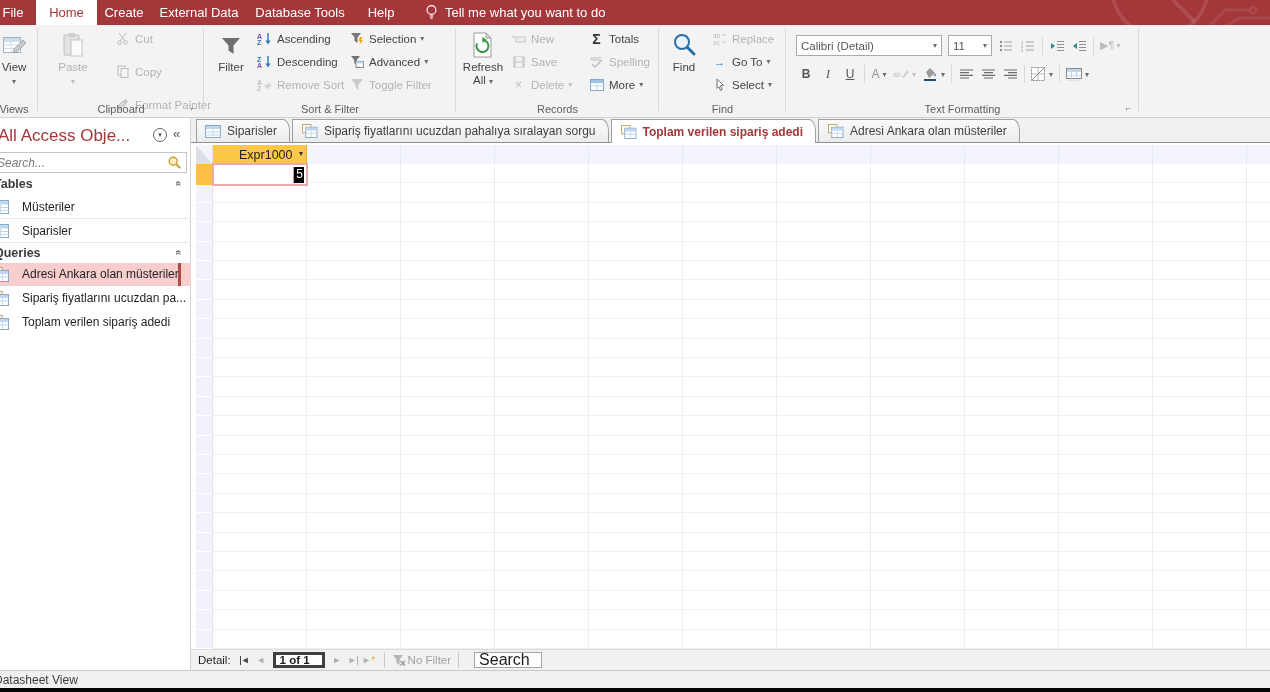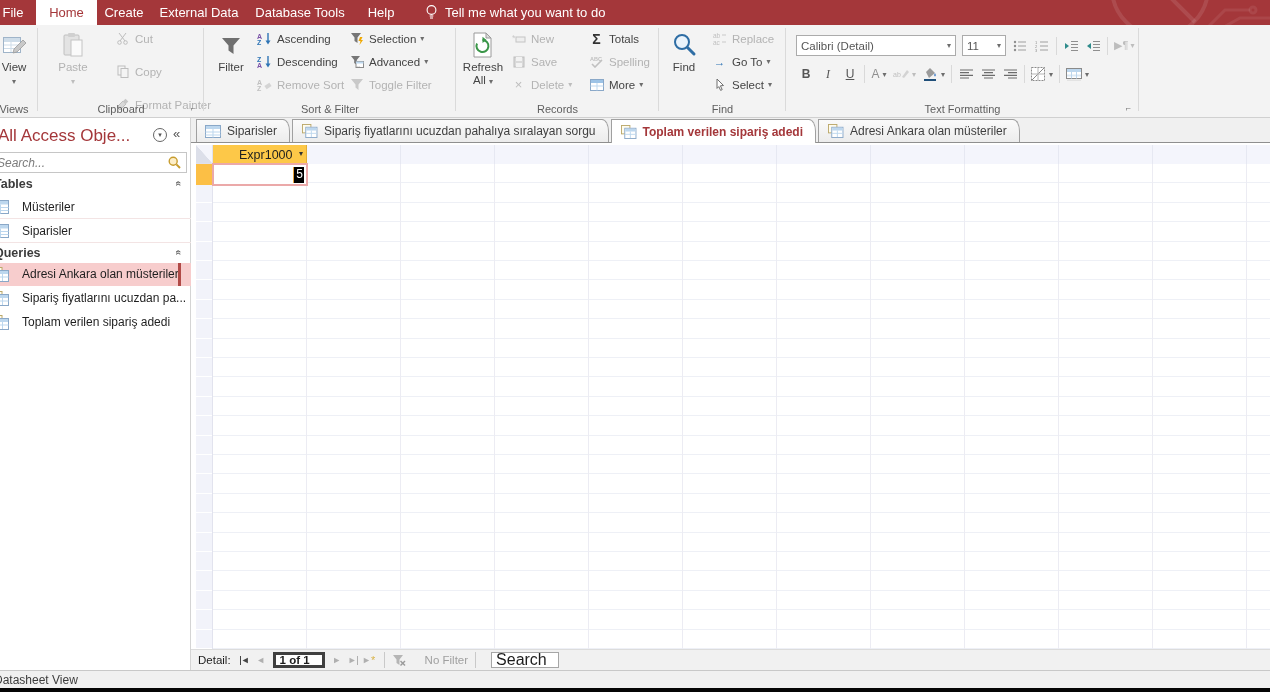--- a/index.html
+++ b/index.html
@@ -88,21 +88,21 @@
   .cellsel { background:#000; color:#fff; font-size:12px; line-height:15px; height:16px; padding:0 1px 0 2px; margin-right:2px; border-left:1px solid #e8a33d; }
 
   
   .recbar { position:absolute; left:201px; right:0; top:649px; height:21px; background:#f1f1f1; border-top:1px solid #dcdcdc; display:flex; align-items:center; font-size:11.5px; color:#1c1c1c; }
   .recbar .lbl { margin-left:7px; }
   .navb { display:flex; align-items:center; justify-content:center; width:16px; height:15px; font-size:9px; color:#444; }
   .navb.gray { color:#b0b0b0; }
   .bar1 { display:inline-block; width:1px; height:9px; background:currentColor; }
   .posbox { width:52px; height:16px; background:#fff; border:3px solid #404040; font-size:11.5px; font-weight:bold; display:flex; align-items:center; padding-left:4px; margin:0 4px; }
   .vsep2 { width:1px; height:16px; background:#c9c9c9; margin:0 7px; }
-  .nofilter { display:flex; align-items:center; gap:19px; color:#a0a0a0; }
+  .nofilter { display:flex; align-items:center; gap:2px; color:#a0a0a0; }
   .searchbox { width:68px; height:16px; background:#fff; border:1px solid #a6a6a6; font-size:16px; color:#1c1c1c; display:flex; align-items:center; padding-left:4px; margin-left:8px; }
 
   
   .statusbar { position:absolute; left:0; right:0; top:670px; height:18px; background:#f0f0f0; border-top:1px solid #c8c8c8; font-size:12px; color:#3c3c3c; display:flex; align-items:center; }
   .statusbar span { margin-left:4px; white-space:nowrap; }
   .blackstrip { position:absolute; left:0; right:0; top:688px; height:4px; background:#050505; }
 
   .launch-ic { color:#767676; font-size:9px; }
   svg { display:block; }
 </style>
@@ -396,21 +396,21 @@
               <span>Select</span>
               <span class="car">▾</span>
         </div>
       </div>
       <div class="glabel">Find</div>
       <div class="gdiv"></div>
     </div>
 
     <div class="rgroup" style="left:796px;width:353px;">
       <div class="fmtrow" style="left:10px;top:10px;">
-        <div class="combo" style="width:160px;align-items:center;">
+        <div class="combo" style="width:146px;align-items:center;">
           <span>Calibri (Detail)</span>
               <span class="car">▾</span>
         </div>
         <div class="combo" style="width:44px;">
           <span>11</span>
               <span class="car">▾</span>
         </div>
         <div class="fbtn">
           <svg width="14" height="12" viewBox="0 0 14 12">
             <circle cx="2" cy="2" r="1.2" fill="#8f8f8f"></circle>

